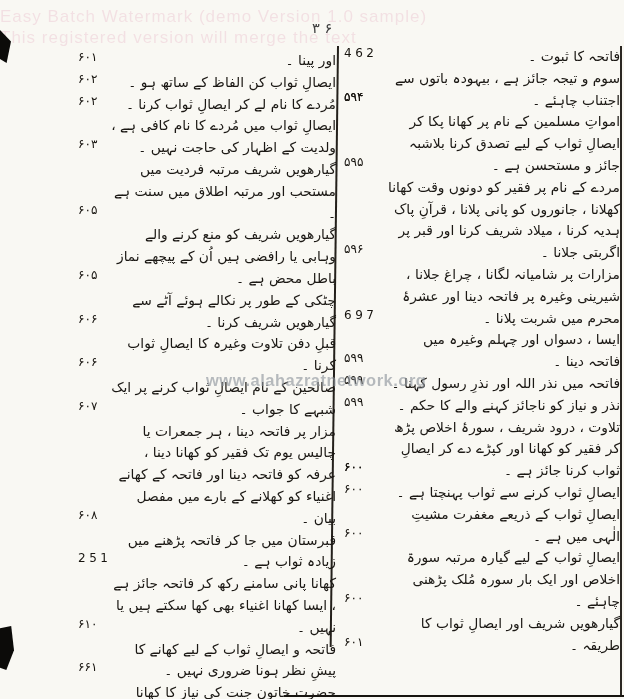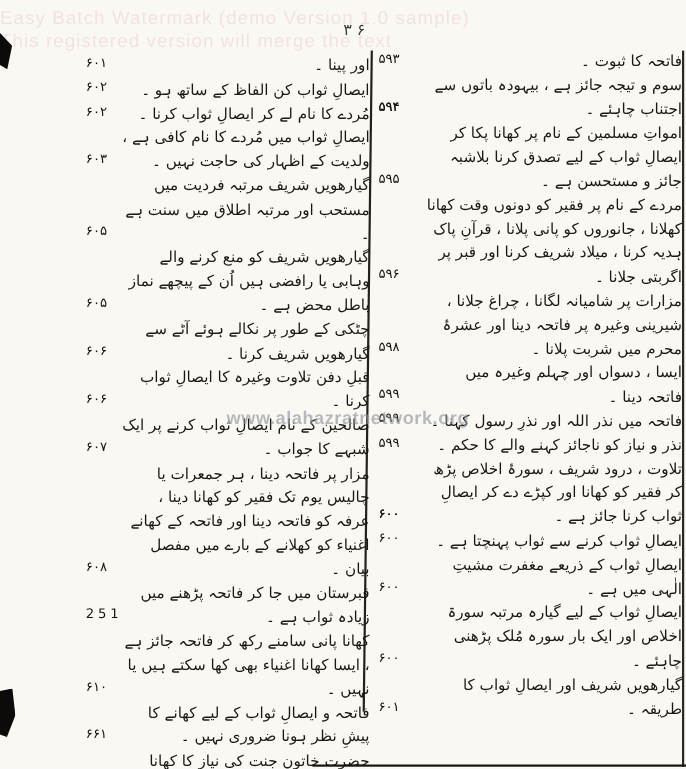--- a/index.html
+++ b/index.html
@@ -94,26 +94,26 @@
   <div class="mark-tl"></div>
   <div class="mark-bl"></div>
 
   <div class="page-num">۳ ۶</div>
 
   <div class="divider"></div>
   <div class="edge-right"></div>
   <div class="edge-bottom"></div>
 
   <div class="col col-right">
-      <div class="entry"><span class="etext" dir="rtl">فاتحہ کا ثبوت ۔</span><span class="enum">۵۹۳</span></div>
+      <div class="entry"><span class="etext" dir="rtl">فاتحہ کا ثبوت ۔</span><span class="enum">462</span></div>
       <div class="entry"><span class="etext" dir="rtl">سوم و تیجہ جائز ہے ، بیہودہ باتوں سے اجتناب چاہئے ۔</span><span class="enum">۵۹۴</span></div>
       <div class="entry"><span class="enum">۵۹۴</span></div>
       <div class="entry"><span class="etext" dir="rtl">امواتِ مسلمین کے نام پر کھانا پکا کر ایصالِ ثواب کے لیے تصدق کرنا بلاشبہ جائز و مستحسن ہے ۔</span><span class="enum">۵۹۵</span></div>
       <div class="entry"><span class="etext" dir="rtl">مردے کے نام پر فقیر کو دونوں وقت کھانا کھلانا ، جانوروں کو پانی پلانا ، قرآنِ پاک ہدیہ کرنا ، میلاد شریف کرنا اور قبر پر اگربتی جلانا ۔</span><span class="enum">۵۹۶</span></div>
-      <div class="entry"><span class="etext" dir="rtl">مزارات پر شامیانہ لگانا ، چراغ جلانا ، شیرینی وغیرہ پر فاتحہ دینا اور عشرۂ محرم میں شربت پلانا ۔</span><span class="enum">۵۹۸</span></div>
+      <div class="entry"><span class="etext" dir="rtl">مزارات پر شامیانہ لگانا ، چراغ جلانا ، شیرینی وغیرہ پر فاتحہ دینا اور عشرۂ محرم میں شربت پلانا ۔</span><span class="enum">697</span></div>
       <div class="entry"><span class="etext" dir="rtl">ایسا ، دسواں اور چہلم وغیرہ میں فاتحہ دینا ۔</span><span class="enum">۵۹۹</span></div>
       <div class="entry"><span class="etext" dir="rtl">فاتحہ میں نذر اللہ اور نذرِ رسول کہنا ۔</span><span class="enum">۵۹۹</span></div>
       <div class="entry"><span class="etext" dir="rtl">نذر و نیاز کو ناجائز کہنے والے کا حکم ۔</span><span class="enum">۵۹۹</span></div>
       <div class="entry"><span class="etext" dir="rtl">تلاوت ، درود شریف ، سورۂ اخلاص پڑھ کر فقیر کو کھانا اور کپڑے دے کر ایصالِ ثواب کرنا جائز ہے ۔</span><span class="enum">۶۰۰</span></div>
       <div class="entry"><span class="enum">۶۰۰</span></div>
       <div class="entry"><span class="etext" dir="rtl">ایصالِ ثواب کرنے سے ثواب پہنچتا ہے ۔</span><span class="enum">۶۰۰</span></div>
       <div class="entry"><span class="etext" dir="rtl">ایصالِ ثواب کے ذریعے مغفرت مشیتِ الٰہی میں ہے ۔</span><span class="enum">۶۰۰</span></div>
       <div class="entry"><span class="etext" dir="rtl">ایصالِ ثواب کے لیے گیارہ مرتبہ سورۃ اخلاص اور ایک بار سورہ مُلک پڑھنی چاہئے ۔</span><span class="enum">۶۰۰</span></div>
       <div class="entry"><span class="etext" dir="rtl">گیارھویں شریف اور ایصالِ ثواب کا طریقہ ۔</span><span class="enum">۶۰۱</span></div>
     </div>

